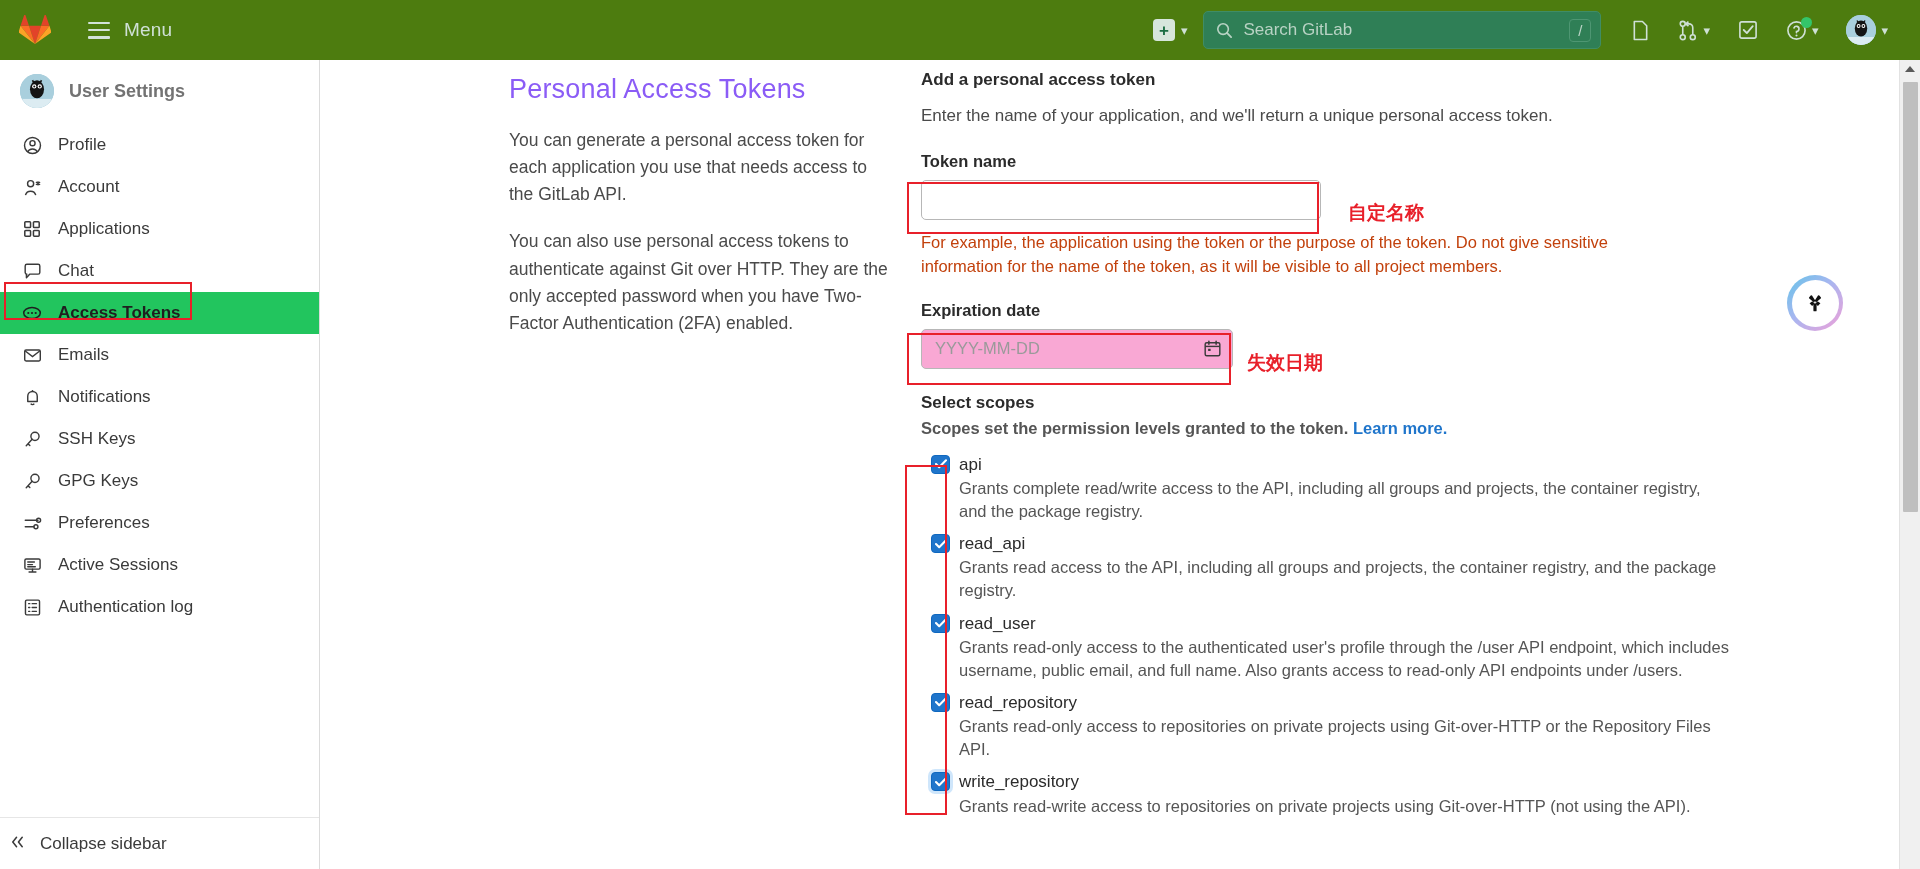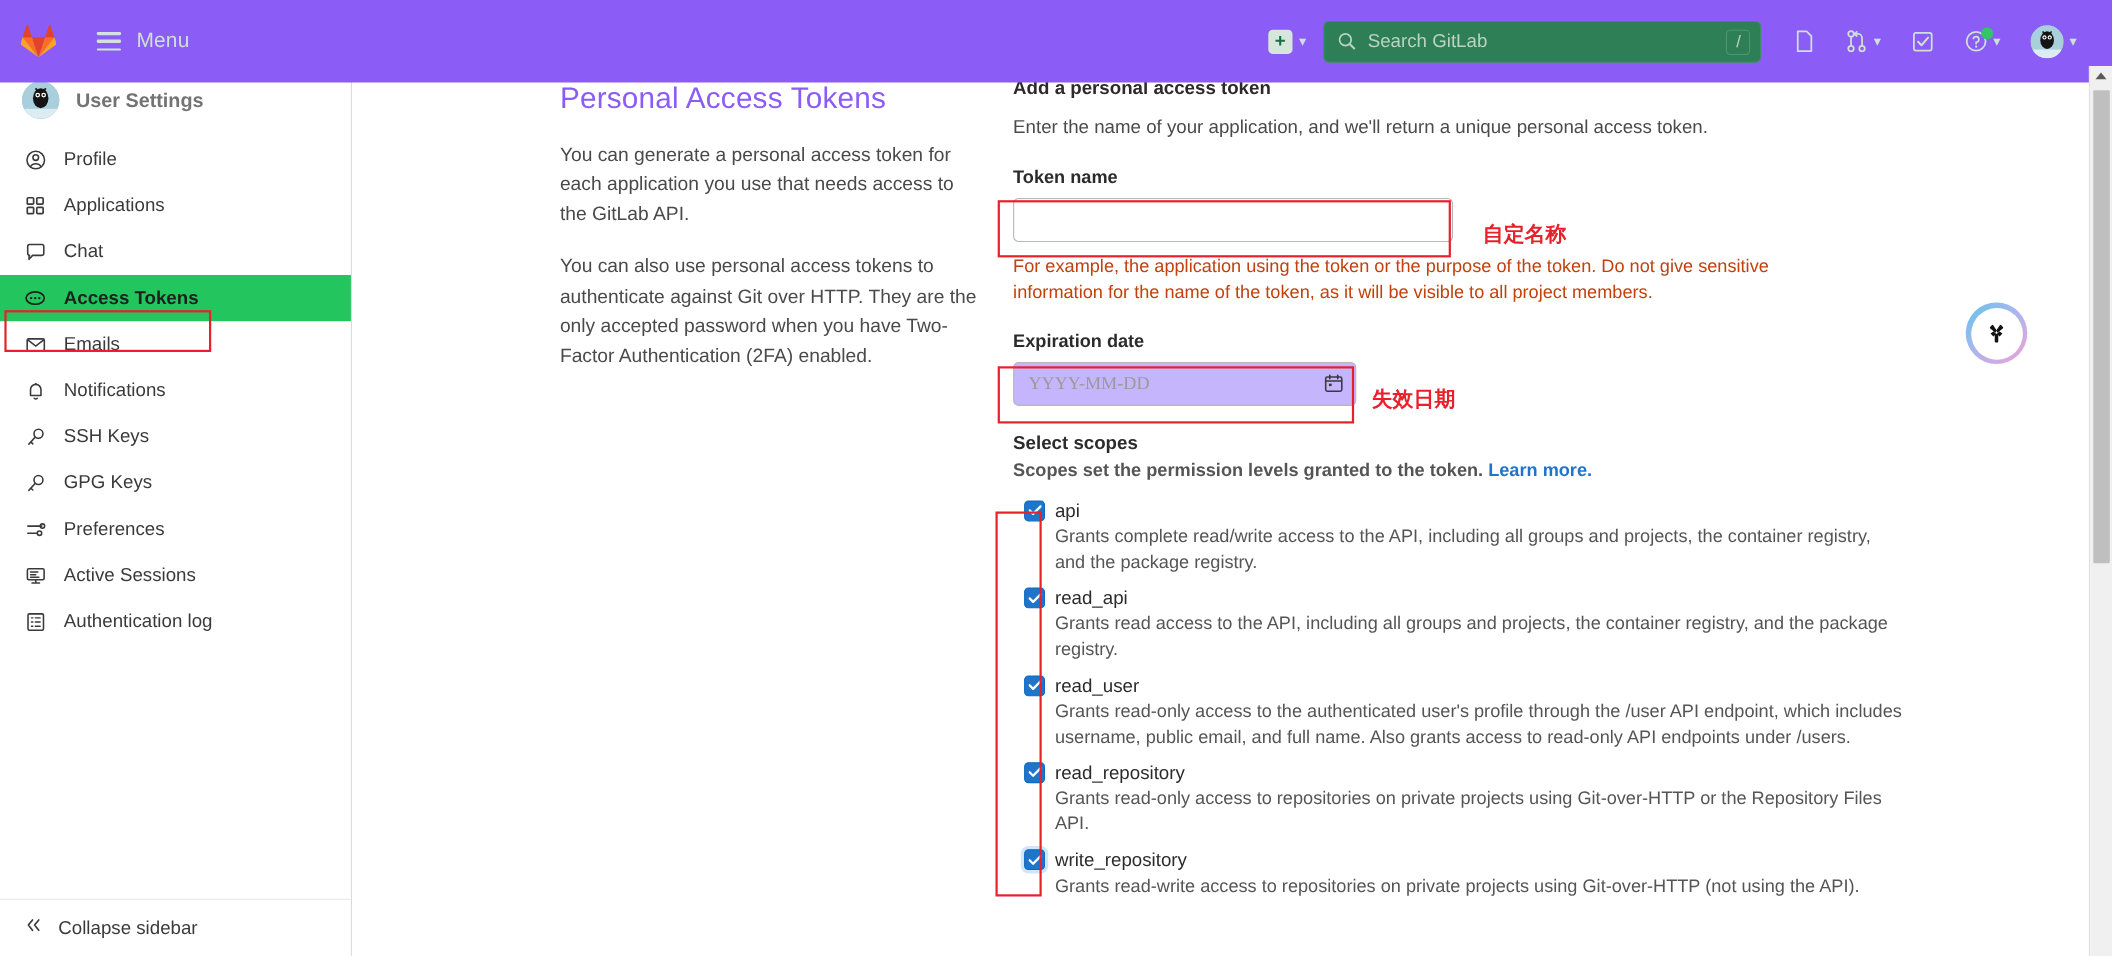--- a/index.html
+++ b/index.html
@@ -7,22 +7,22 @@
     margin: 0; padding: 0;
     width: 1920px; height: 869px;
     overflow: hidden;
     background: #fff;
     font-family: "Liberation Sans", sans-serif;
   }
 
   
   .navbar {
     position: absolute; top: 0; left: 0;
-    width: 1920px; height: 75px;
-    background: #8b5cf6;
+    width: 1920px; height: 60px;
+    background: #4d7c0f;
     display: flex; align-items: center;
     z-index: 40;
     justify-content: flex-end;
   }
   .nav-logo {
     margin-left: 18px; width: 34px; height: 34px;
     display: flex; align-items: center; justify-content: center;
   }
   .nav-hamburger {
     margin-left: 36px; width: 22px; height: 17px;
@@ -102,21 +102,21 @@
     width: 20px; height: 20px; flex: none;
     display: flex; align-items: center; justify-content: center;
   }
   .sb-item .sb-label { font-size: 17px; color: #3a3a3a; }
   .sb-item.active { background: #22c55e; }
   .sb-item.active .sb-label { font-weight: bold; color: #1f1f1f; }
 
   .sb-collapse {
     position: absolute; bottom: 0; left: 0; width: 100%;
     height: 52px; border-top: 1px solid #e6e6e6;
-    display: flex; align-items: center; gap: 14px; padding-left: 22px;
+    display: flex; align-items: center; gap: 14px; padding-left: 9px;
     cursor: pointer;
   }
   .sb-collapse .sb-label { font-size: 17px; color: #3a3a3a; }
 
   
   .redbox {
     position: absolute; border: 2.5px solid #e8202a;
     pointer-events: none; z-index: 60;
   }
   .redtext {
@@ -152,22 +152,22 @@
     background: #fff; font-size: 16px; padding: 0 12px; color: #2b2b2b;
     outline: none; font-family: "Liberation Sans", sans-serif;
   }
   .help-text {
     font-size: 16.5px; color: #c2410c; line-height: 1.45; margin-top: 11px;
     max-width: 740px;
   }
   .date-wrap { position: relative; width: 312px; }
   .date-input {
     width: 312px; height: 40px; border: 1px solid #b7b7b7; border-radius: 5px;
-    background: #c4b5fd; font-size: 16.5px; padding: 0 38px 0 13px; color: #2b2b2b;
-    outline: none; font-family: Liberation Serif, serif;
+    background: #f9a8d4; font-size: 16.5px; padding: 0 38px 0 13px; color: #2b2b2b;
+    outline: none; font-family: Liberation Sans, sans-serif;
   }
   .date-input::placeholder { color: #9a9a9a; }
   .cal-ico {
     position: absolute; right: 11px; top: 10px;
     width: 19px; height: 19px; pointer-events: none;
   }
 
   .scopes-h { font-size: 17px; font-weight: bold; color: #2b2b2b; margin: 0 0 6px 0; }
   .scopes-sub { font-size: 16.5px; color: #555; margin: 0 0 16px 0; font-weight: bold; }
   .lnk { color: #1f75cb; text-decoration: none; }
@@ -337,20 +337,30 @@
       <span class="sb-ico">
         <svg width="19" height="19" viewBox="0 0 20 20">
           <circle cx="10" cy="10" r="8.4" fill="none" stroke="#3a3a3a" stroke-width="1.5"></circle>
           <circle cx="10" cy="7.6" r="2.7" fill="none" stroke="#3a3a3a" stroke-width="1.5"></circle>
           <path d="M4.6 17 A6 6 0 0 1 15.4 17" fill="none" stroke="#3a3a3a" stroke-width="1.5"></path>
         </svg>
       </span>
       <span class="sb-label">Profile</span>
     </div>
 
+    <div class="sb-item">
+      <span class="sb-ico">
+        <svg width="19" height="19" viewBox="0 0 20 20">
+          <circle cx="8" cy="6" r="3.2" fill="none" stroke="#3a3a3a" stroke-width="1.5"></circle>
+          <path d="M2.6 18 A5.6 5.6 0 0 1 13.4 18" fill="none" stroke="#3a3a3a" stroke-width="1.5"></path>
+          <path d="M15.8 3.4 V8 M13.6 4.3 L18 7.1 M18 4.3 L13.6 7.1" stroke="#3a3a3a" stroke-width="1.4"></path>
+        </svg>
+      </span>
+      <span class="sb-label">Account</span>
+    </div>
 
     <div class="sb-item">
       <span class="sb-ico">
         <svg width="18" height="18" viewBox="0 0 20 20">
           <rect x="2" y="2" width="6.4" height="6.4" rx="1" fill="none" stroke="#3a3a3a" stroke-width="1.7"></rect>
           <rect x="11.6" y="2" width="6.4" height="6.4" rx="1" fill="none" stroke="#3a3a3a" stroke-width="1.7"></rect>
           <rect x="2" y="11.6" width="6.4" height="6.4" rx="1" fill="none" stroke="#3a3a3a" stroke-width="1.7"></rect>
           <rect x="11.6" y="11.6" width="6.4" height="6.4" rx="1" fill="none" stroke="#3a3a3a" stroke-width="1.7"></rect>
         </svg>
       </span>

